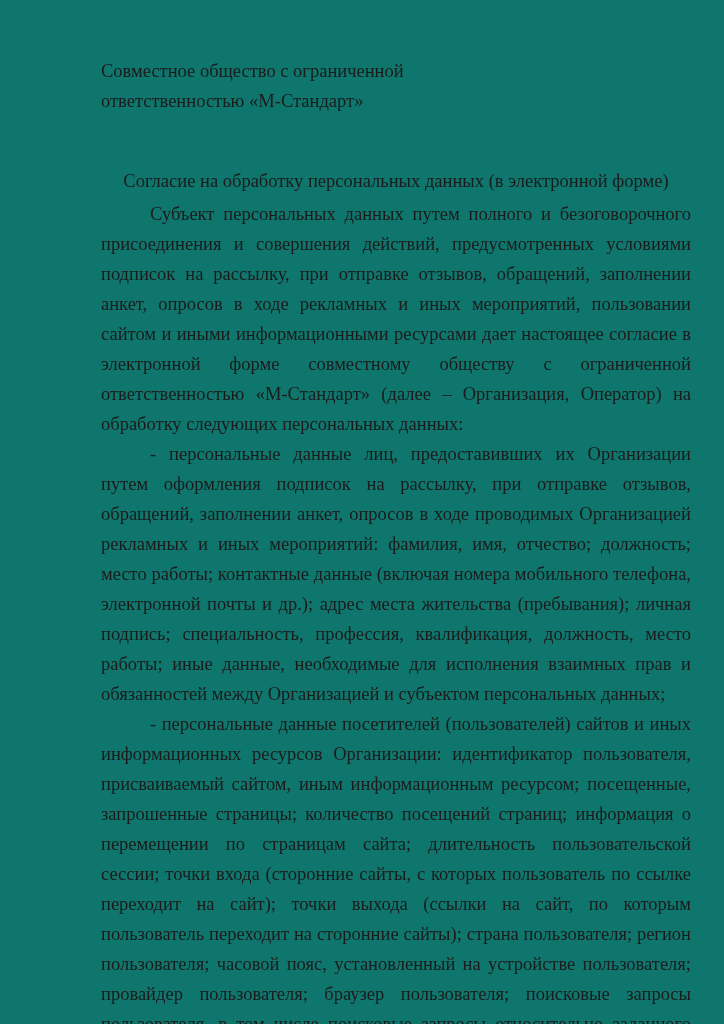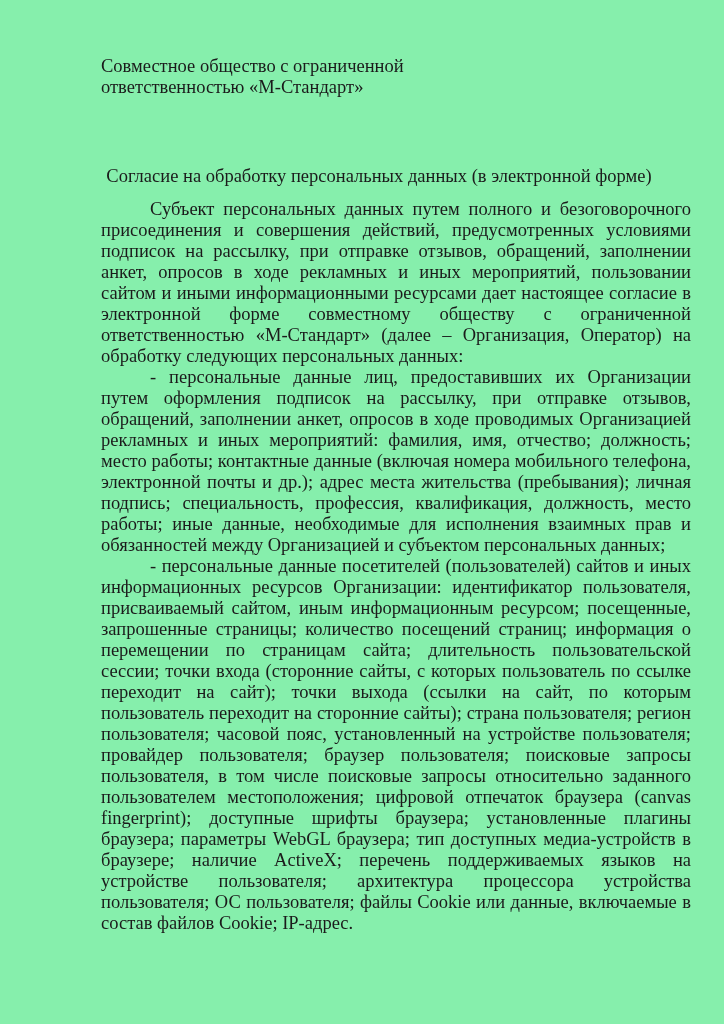--- a/index.html
+++ b/index.html
@@ -4,26 +4,26 @@
 <style>
   html, body {
     margin: 0;
     padding: 0;
     background: #ffffff;
   }
   .page {
     position: relative;
     width: 724px;
     height: 1024px;
-    background: #86efac;
+    background: #0f766e;
     overflow: hidden;
     font-family: "Liberation Serif", "DejaVu Serif", serif;
     color: #1b1b1b;
     font-size: 18.5px;
-    line-height: 21px;
+    line-height: 30px;
     -webkit-font-smoothing: antialiased;
   }
   .company-block {
     position: absolute;
     left: 101px;
     top: 56px;
     width: 322px;
     text-align: left;
   }
   .approval-block {
@@ -31,21 +31,21 @@
     left: 459px;
     top: 91px;
     width: 240px;
     text-align: left;
   }
   .approval-block div {
     white-space: nowrap;
   }
   .doc-title {
     position: absolute;
-    left: 84px;
+    left: 101px;
     top: 166px;
     width: 590px;
     text-align: center;
   }
   .doc-body {
     position: absolute;
     left: 101px;
     top: 199px;
     width: 590px;
     text-align: justify;

